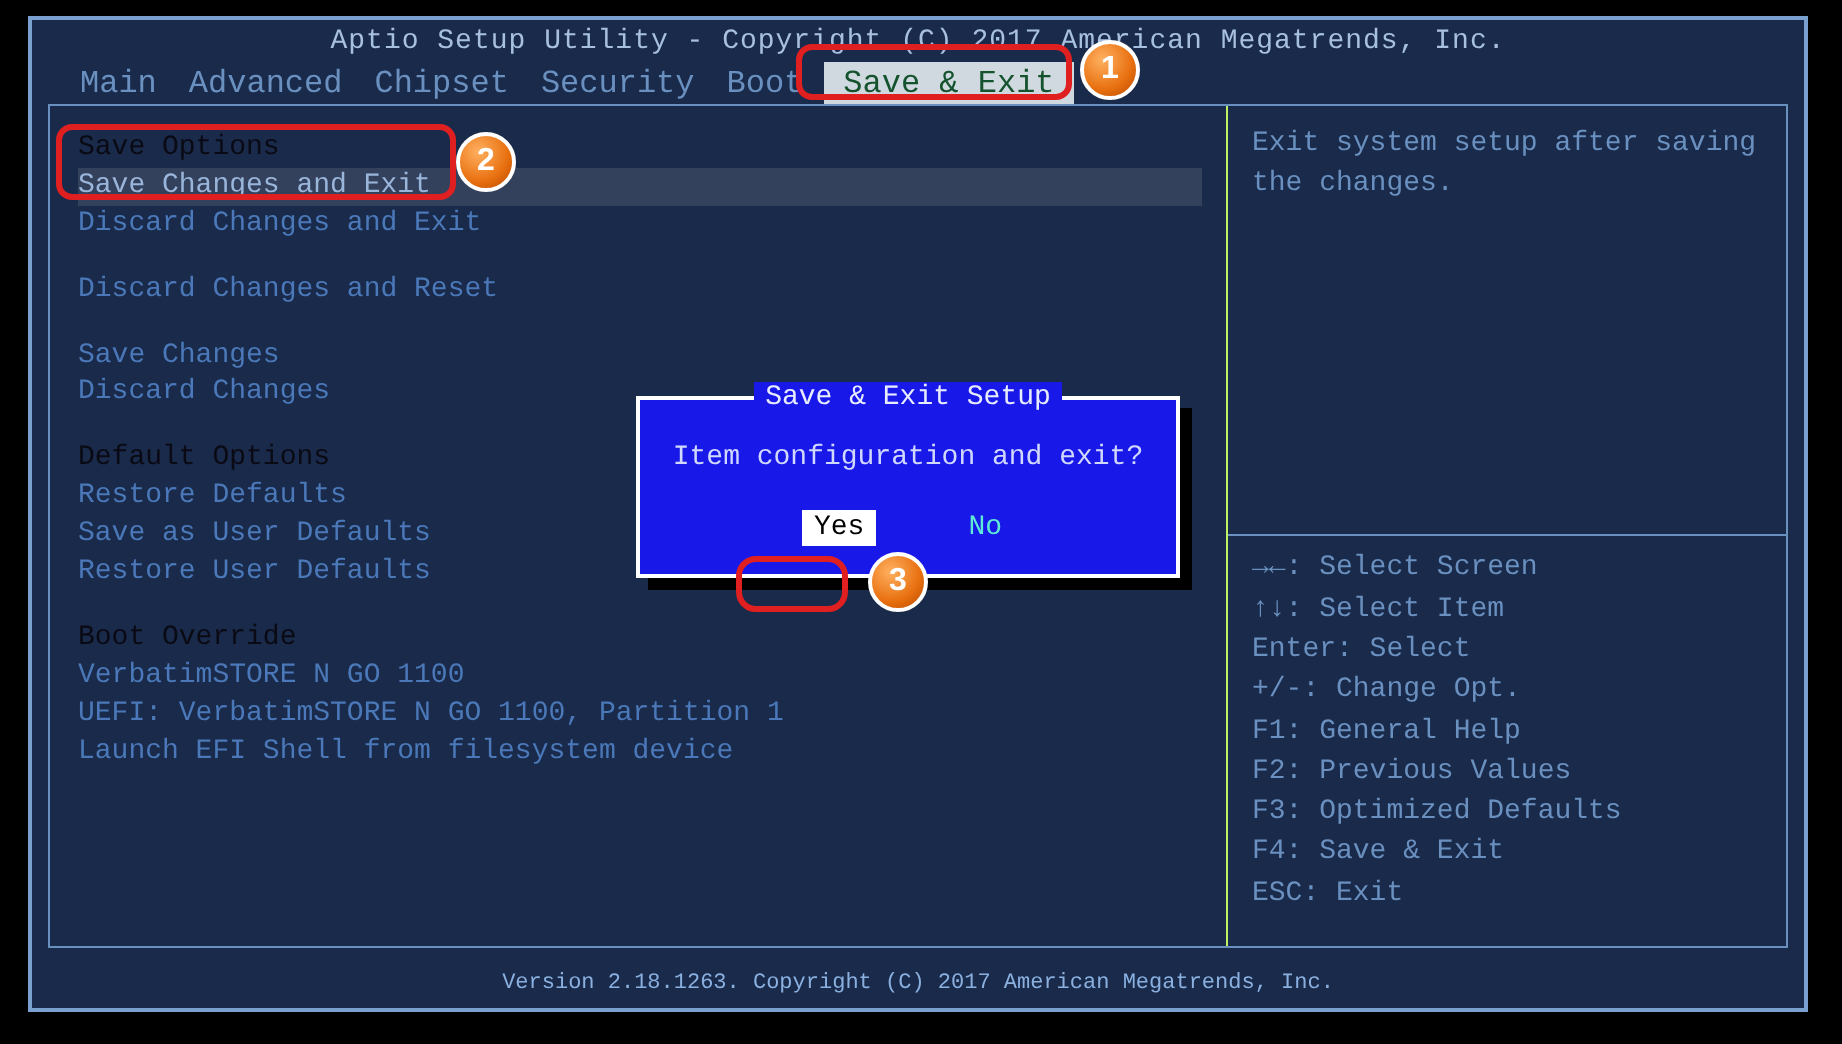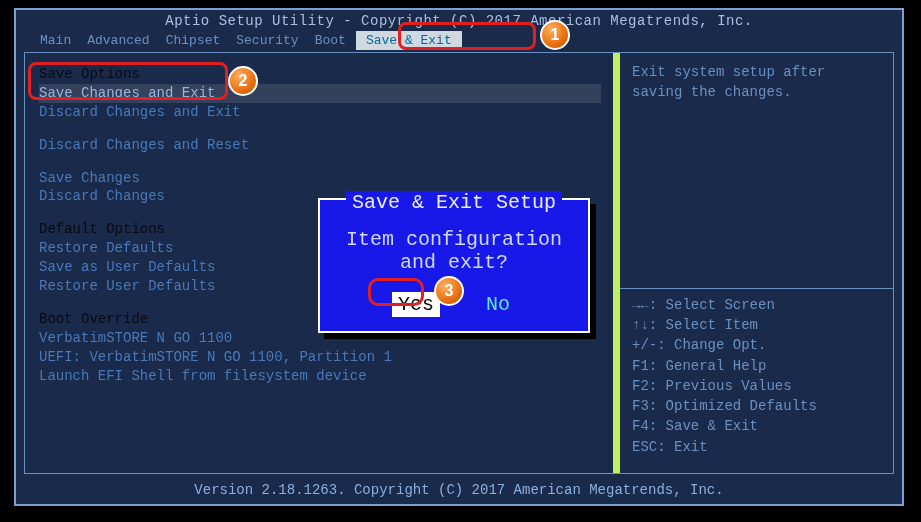--- a/index.html
+++ b/index.html
@@ -26,26 +26,26 @@
     color: #a8c0e0;
     padding: 3px 0 2px;
     font-size: 14px;
     letter-spacing: 0.5px;
   }
   .tabs {
     display: flex;
     gap: 4px;
     padding: 0 18px 2px;
     color: #6a90c0;
-    font-size: 13px;
+    font-size: 16px;
   }
   .tab { padding: 2px 6px; color: #6a90c0; }
   .tab.active {
     background: #d0d8e0;
-    color: #0369a1;
+    color: #14532d;
     padding: 2px 10px;
   }
   .main-box {
     position: absolute;
     top: 42px;
     left: 8px;
     right: 8px;
     bottom: 30px;
     border: 1px solid #6a90c0;
   }
@@ -55,21 +55,21 @@
     width: 590px;
     padding: 12px 14px;
     color: #4a78b8;
     font-size: 14px;
     line-height: 1.35;
   }
   .right-pane {
     position: absolute;
     top: 0; right: 0; bottom: 0;
     width: 280px;
-    border-left: 7px solid #bef264;
+    border-left: 1px solid #bef264;
     color: #6a90c0;
     font-size: 14px;
   }
   .right-help {
     padding: 10px 12px;
     line-height: 1.4;
   }
   .right-keys {
     position: absolute;
     bottom: 10px;
@@ -79,33 +79,33 @@
     line-height: 1.45;
   }
   .section-head { color: #0a0a14; }
   .gap { height: 14px; }
   .footer {
     position: absolute;
     bottom: 6px;
     left: 0; right: 0;
     text-align: center;
     color: #8ab0e0;
-    font-size: 14px;
+    font-size: 11px;
   }
   
   .dialog {
     position: absolute;
     top: 198px;
     left: 318px;
     width: 272px;
     background: #1818e8;
     border: 2px solid #ffffff;
     box-shadow: 6px 6px 0 #000;
     color: #d0d8ff;
-    font-size: 20px;
+    font-size: 14px;
   }
   .dialog-title {
     text-align: center;
     color: #e8ecff;
     margin-top: -9px;
     background: #1818e8;
     display: table;
     padding: 0 6px;
     margin-left: auto; margin-right: auto;
   }
@@ -186,20 +186,21 @@
       <div>VerbatimSTORE N GO 1100</div>
       <div>UEFI: VerbatimSTORE N GO 1100, Partition 1</div>
       <div>Launch EFI Shell from filesystem device</div>
     </div>
 
     <div class="right-pane">
       <div class="right-help">Exit system setup after saving the changes.</div>
       <div class="right-keys">
         <div>→←: Select Screen</div>
         <div>↑↓: Select Item</div>
+        <div>Enter: Select</div>
         <div>+/-: Change Opt.</div>
         <div>F1: General Help</div>
         <div>F2: Previous Values</div>
         <div>F3: Optimized Defaults</div>
         <div>F4: Save &amp; Exit</div>
         <div>ESC: Exit</div>
       </div>
     </div>
   </div>
 

